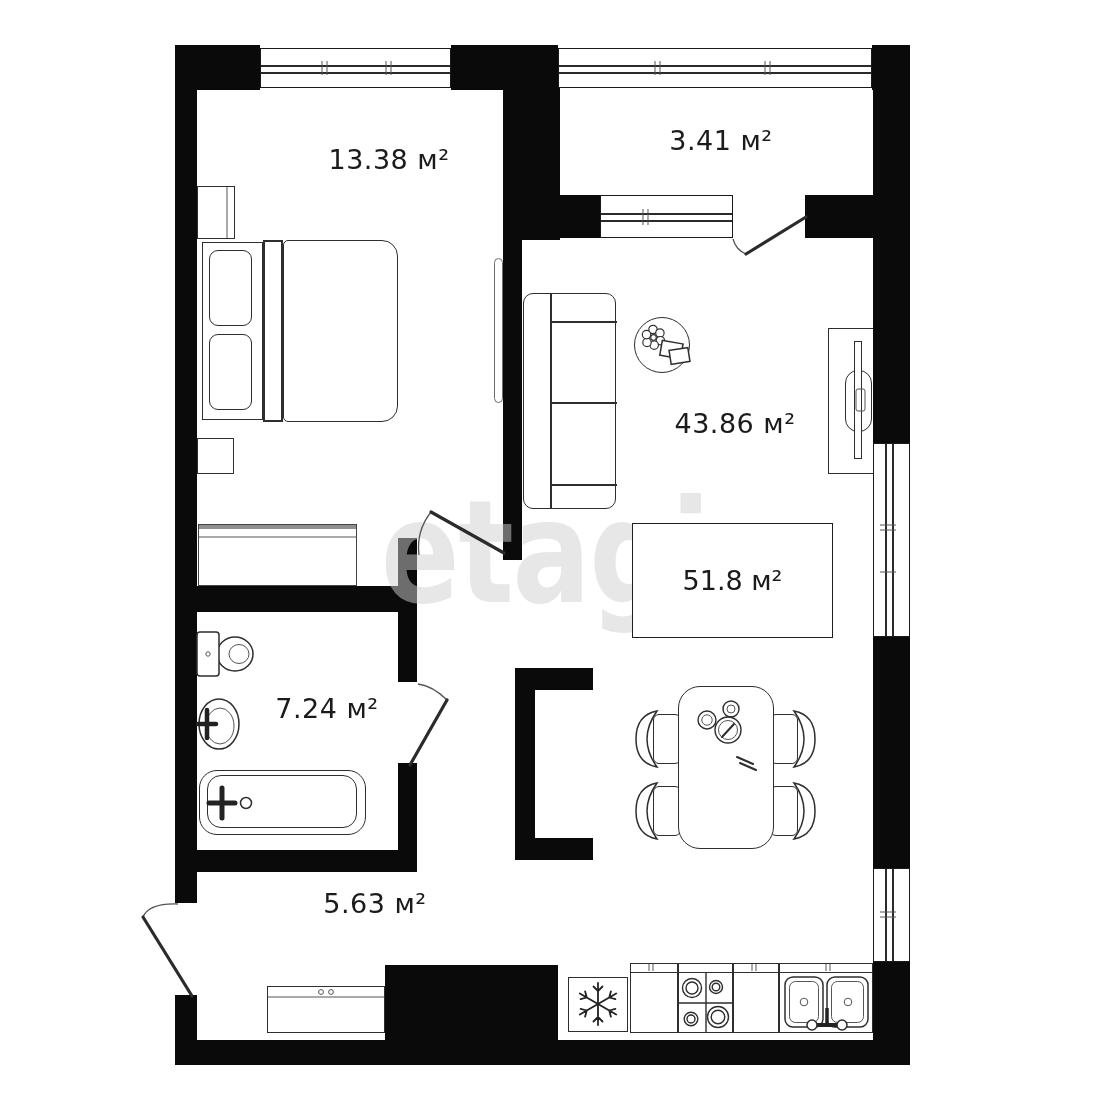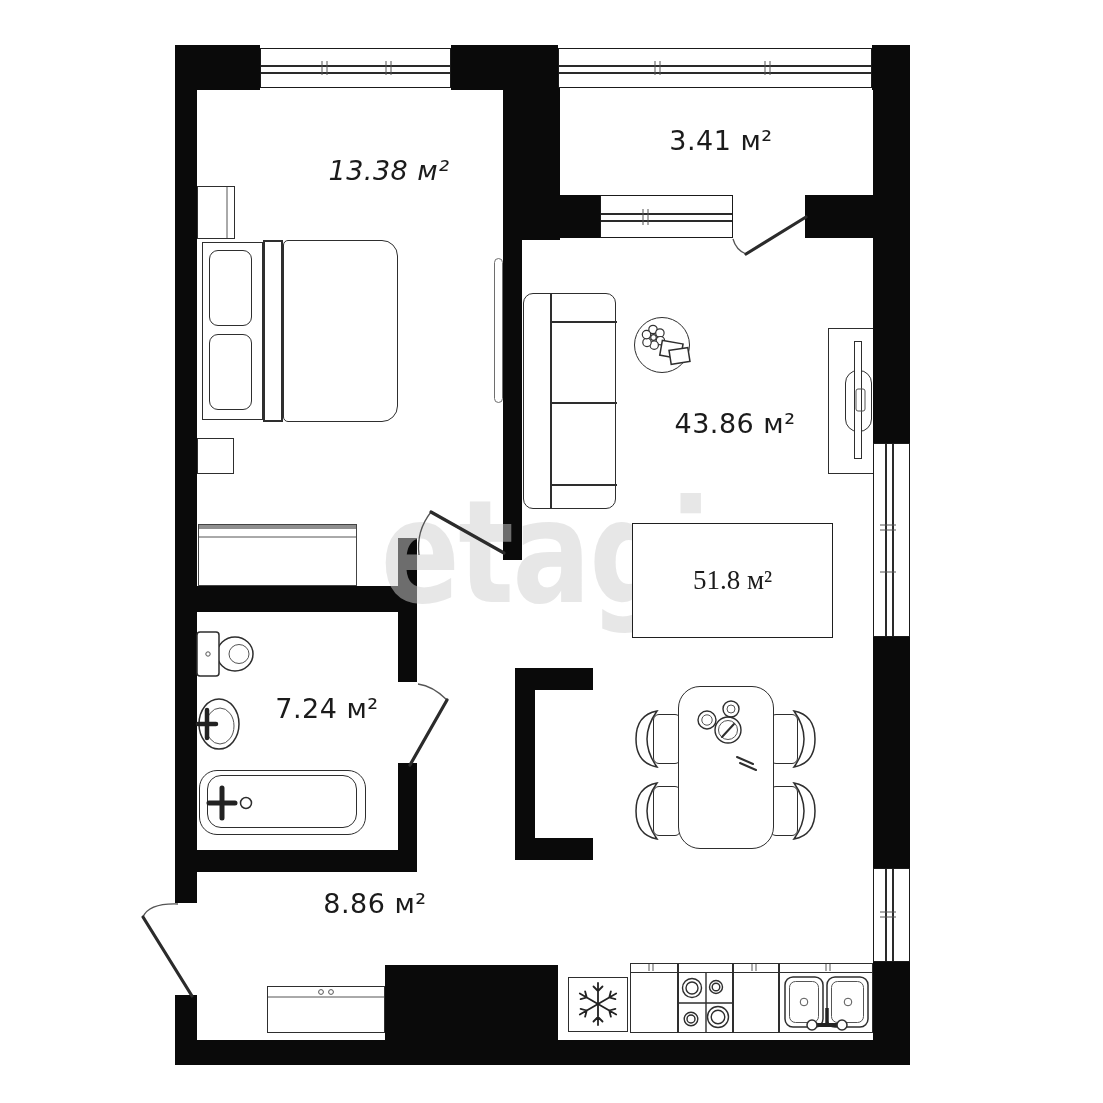--- a/index.html
+++ b/index.html
@@ -19,21 +19,21 @@
   .ln2{stroke:#2e2e2e;stroke-width:2;fill:none;stroke-linecap:round;}
   .shape{fill:#fff;stroke:#2e2e2e;stroke-width:1.5;}
   .thin{stroke:#555;stroke-width:1;fill:none;}
   #watermark{position:absolute;left:545px;top:553px;transform:translate(-50%,-50%) scaleX(0.82);
         font-size:142px;font-weight:600;letter-spacing:-2px;color:rgba(208,208,208,0.5);
         z-index:40;line-height:1;}
   #total-box{position:absolute;left:632px;top:523px;width:201px;height:115px;background:#fff;
         border:1.5px solid #1f1f1f;box-sizing:border-box;z-index:48;display:flex;flex-direction:column;
         align-items:center;justify-content:center;gap:10px;color:#1b1b1b;}
   #total-box .t1{font-size:27px;}
-  #total-box .t2{font-size:27px;font-family:Liberation Serif, serif;}
+  #total-box .t2{font-size:27px;}
   .sofa-line{position:absolute;background:#2e2e2e;}
 </style>
 </head>
 <body>
 
 <div id="plan">
 
   <div class="furn" style="left:197px;top:186px;width:38px;height:53px;"></div>
   <div class="furn" style="left:202px;top:242px;width:61px;height:178px;"></div>
   <div class="furn" style="left:209px;top:250px;width:43px;height:76px;border-radius:9px;"></div>
@@ -234,25 +234,25 @@
 
     <g>
       <path class="thin" d="M322,61 V75 M327,61 V75 M386,61 V75 M391,61 V75"></path>
       <path class="thin" d="M655,61 V75 M660,61 V75 M765,61 V75 M770,61 V75"></path>
       <path class="thin" d="M643,209 V225 M648,209 V225"></path>
       <path class="thin" d="M880,525 H896 M880,530 H896 M880,572 H896"></path>
       <path class="thin" d="M880,912 H896 M880,917 H896"></path>
     </g>
   </svg>
 
-  <span class="room-label" style="left:389px;top:170px;font-style:italic;">13.38 м²</span>
+  <span class="room-label" style="left:389px;top:159px;">13.38 м²</span>
   <span class="room-label" style="left:721px;top:140px;">3.41 м²</span>
   <span class="room-label" style="left:735px;top:423px;">43.86 м²</span>
   <span class="room-label" style="left:327px;top:708px;">7.24 м²</span>
-  <span class="room-label" style="left:375px;top:903px;">8.86 м²</span>
+  <span class="room-label" style="left:375px;top:903px;">5.63 м²</span>
 
   <div id="total-box">
     <span class="t2">51.8 м²</span>
   </div>
 
   <div id="watermark">etagi</div>
 
 </div>
 
 </body></html>

